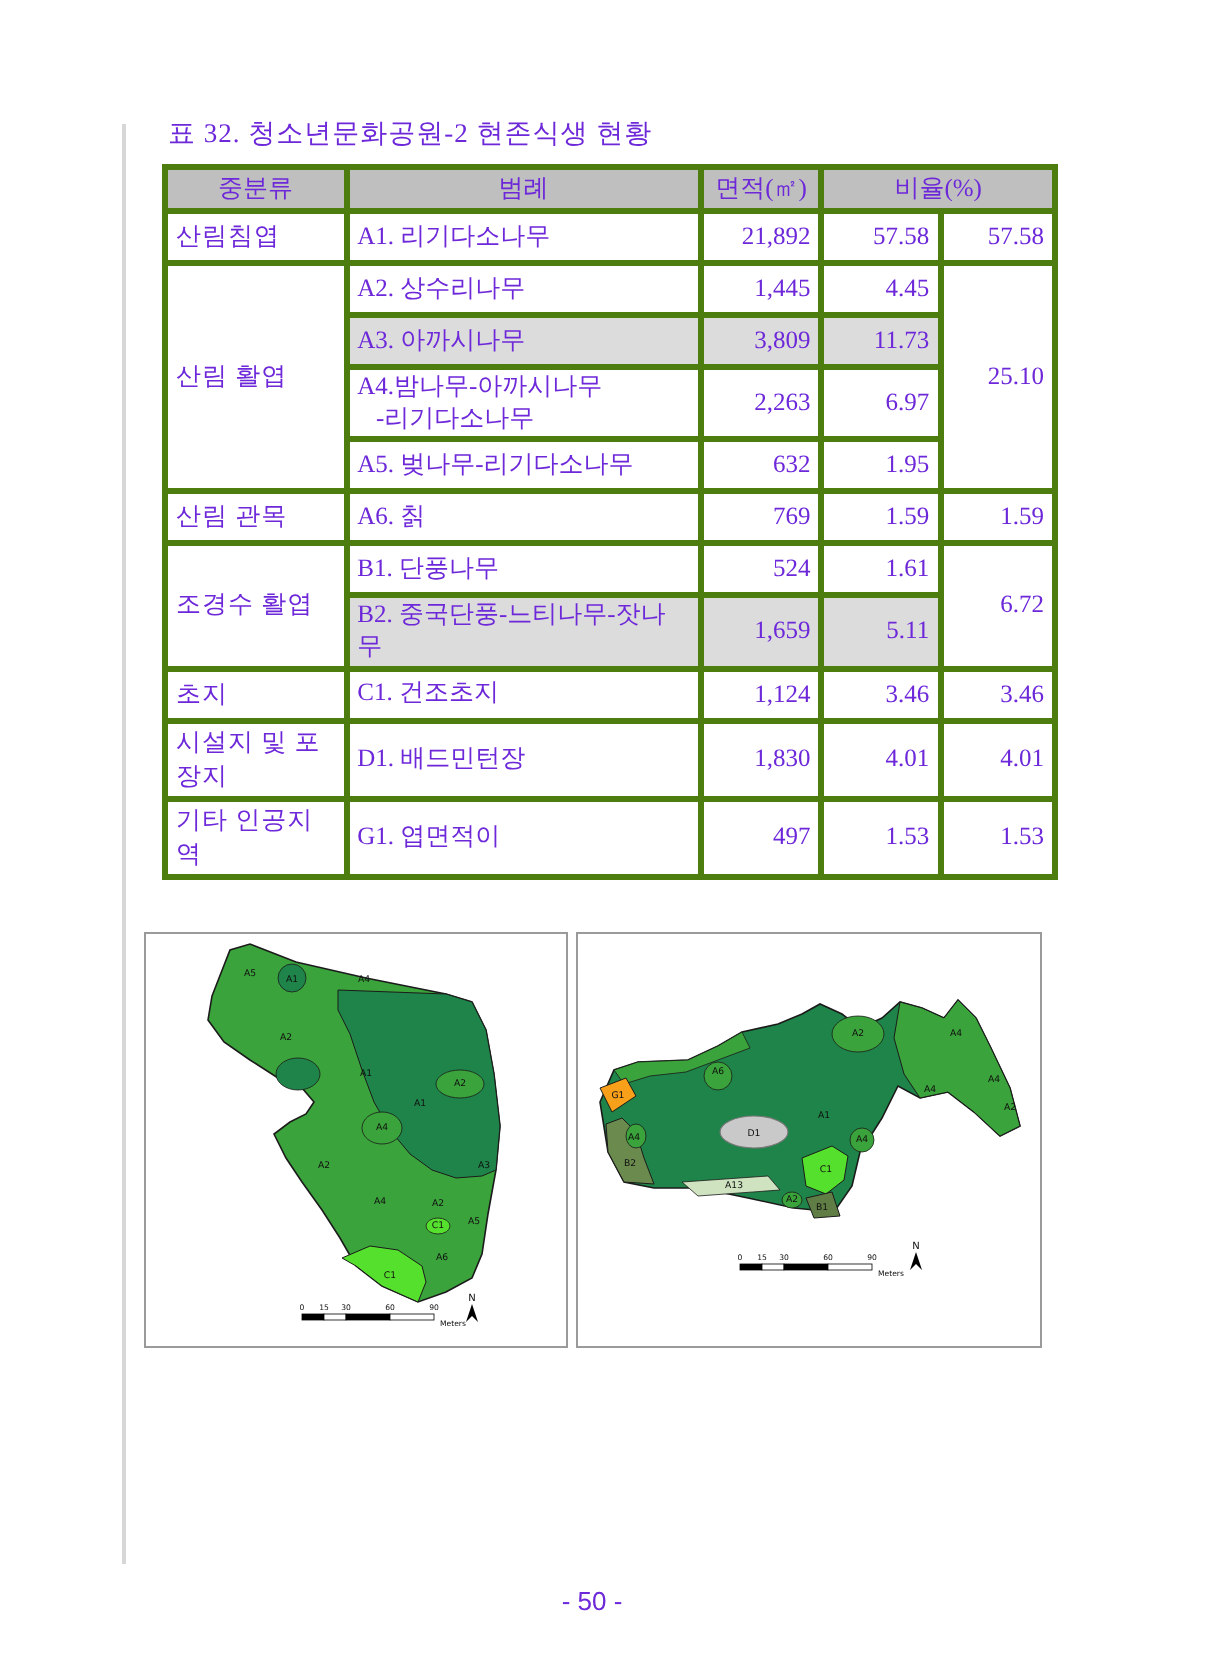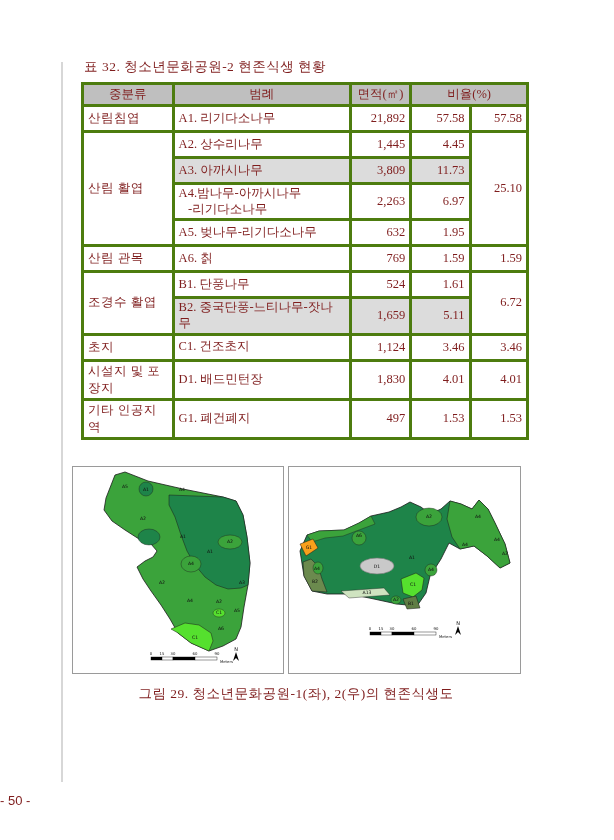--- a/index.html
+++ b/index.html
@@ -1,38 +1,38 @@
 <!DOCTYPE html>
 <html style="--header-bg: #bfbfbf; --shaded-bg: #dcdcdc;"><head>
 <meta charset="utf-8">
 <style>
   html,body{margin:0;padding:0;background:#fff;}
   .page{position:relative;width:592px;height:840px;background:#ffffff;overflow:hidden;
-        font-family:"Liberation Serif","DejaVu Serif",serif;color:#7f1d1d;}
+        font-family:"Liberation Serif","DejaVu Serif",serif;color:#6d28d9;}
   .scan-line{position:absolute;left:61px;top:62px;height:720px;width:1.5px;background:#d7d7d7;}
   .content{padding:0 68px;}
   .tbl-title{font-size:13.5px;font-weight:normal;margin:58px 0 6px 16px;letter-spacing:0.5px;}
   table.veg{border-collapse:collapse;margin-left:13px;width:448px;table-layout:fixed;
             border:2px solid #000;font-size:12.5px;}
   table.veg th,table.veg td{border:3px solid #4d7c0f;padding:1px 4px;vertical-align:middle;}
   table.veg thead th{background:var(--header-bg,#bfbfbf);height:17px;font-weight:normal;
                      text-align:center;border-bottom:2px solid #000;}
   td.cat{text-align:left;letter-spacing:0.5px;}
   td.leg{text-align:left;padding-left:7px;white-space:pre-line;line-height:1.25;margin-top:12px;}
   td.num{text-align:right;padding-right:8px;}
   tr.sing td{height:21px;}
   td.shaded{background:var(--shaded-bg,#dcdcdc);}
   .figure{display:flex;justify-content:center;gap:4px;margin-top:26px;}
   .map-box{width:210px;height:206px;border:1px solid #9a9a9a;background:#fff;}
   .map-box.right{width:231px;}
   .map-box svg{display:block;width:100%;height:100%;}
   .caption{text-align:center;font-size:13.5px;margin:11px 0 0 0;letter-spacing:0.5px;}
   .body-text{font-size:14.5px;line-height:25px;text-align:justify;text-indent:29px;
              margin:17px 0 0 0;word-break:keep-all;letter-spacing:0.2px;}
-  .footer{position:absolute;bottom:32px;left:0;width:100%;text-align:left;
+  .footer{position:absolute;bottom:32px;left:0;width:100%;text-align:center;
           font-size:13px;font-family:"Liberation Sans","DejaVu Sans",sans-serif;}
   .maplabel{font-family:"DejaVu Sans",sans-serif;}
 </style>
 </head>
 <body>
 
 <div class="page">
   <div class="scan-line"></div>
   <div class="content">
 
@@ -113,21 +113,21 @@
           </tr>
           <tr class="sing">
             <td class="cat" rowspan="1">시설지 및 포장지</td>
             <td class="leg">D1. 배드민턴장</td>
             <td class="num">1,830</td>
             <td class="num">4.01</td>
             <td class="num" rowspan="1">4.01</td>
           </tr>
           <tr class="sing">
             <td class="cat" rowspan="1">기타 인공지역</td>
-            <td class="leg">G1. 폐건폐지</td>
+            <td class="leg">G1. 엽면적이</td>
             <td class="num">497</td>
             <td class="num">1.53</td>
             <td class="num" rowspan="1">1.53</td>
           </tr>
         </tbody>
     </table>
 
     <div class="figure">
 
       <div class="map-box">
@@ -225,17 +225,16 @@
             </g>
           <g transform="translate(166,153)">
               <text x="3" y="4.5" font-size="5" text-anchor="middle" fill="#101010" class="maplabel">N</text>
               <polygon points="0,15 3,6 6,15 3,12" fill="#000"></polygon>
             </g>
         </svg>
       </div>
 
     </div>
 
-    <p class="caption">그림 29. 청소년문화공원-1(좌), 2(우)의 현존식생도</p>
   </div>
 
   <div class="footer">- 50 -</div>
 </div>
 
 </body></html>

